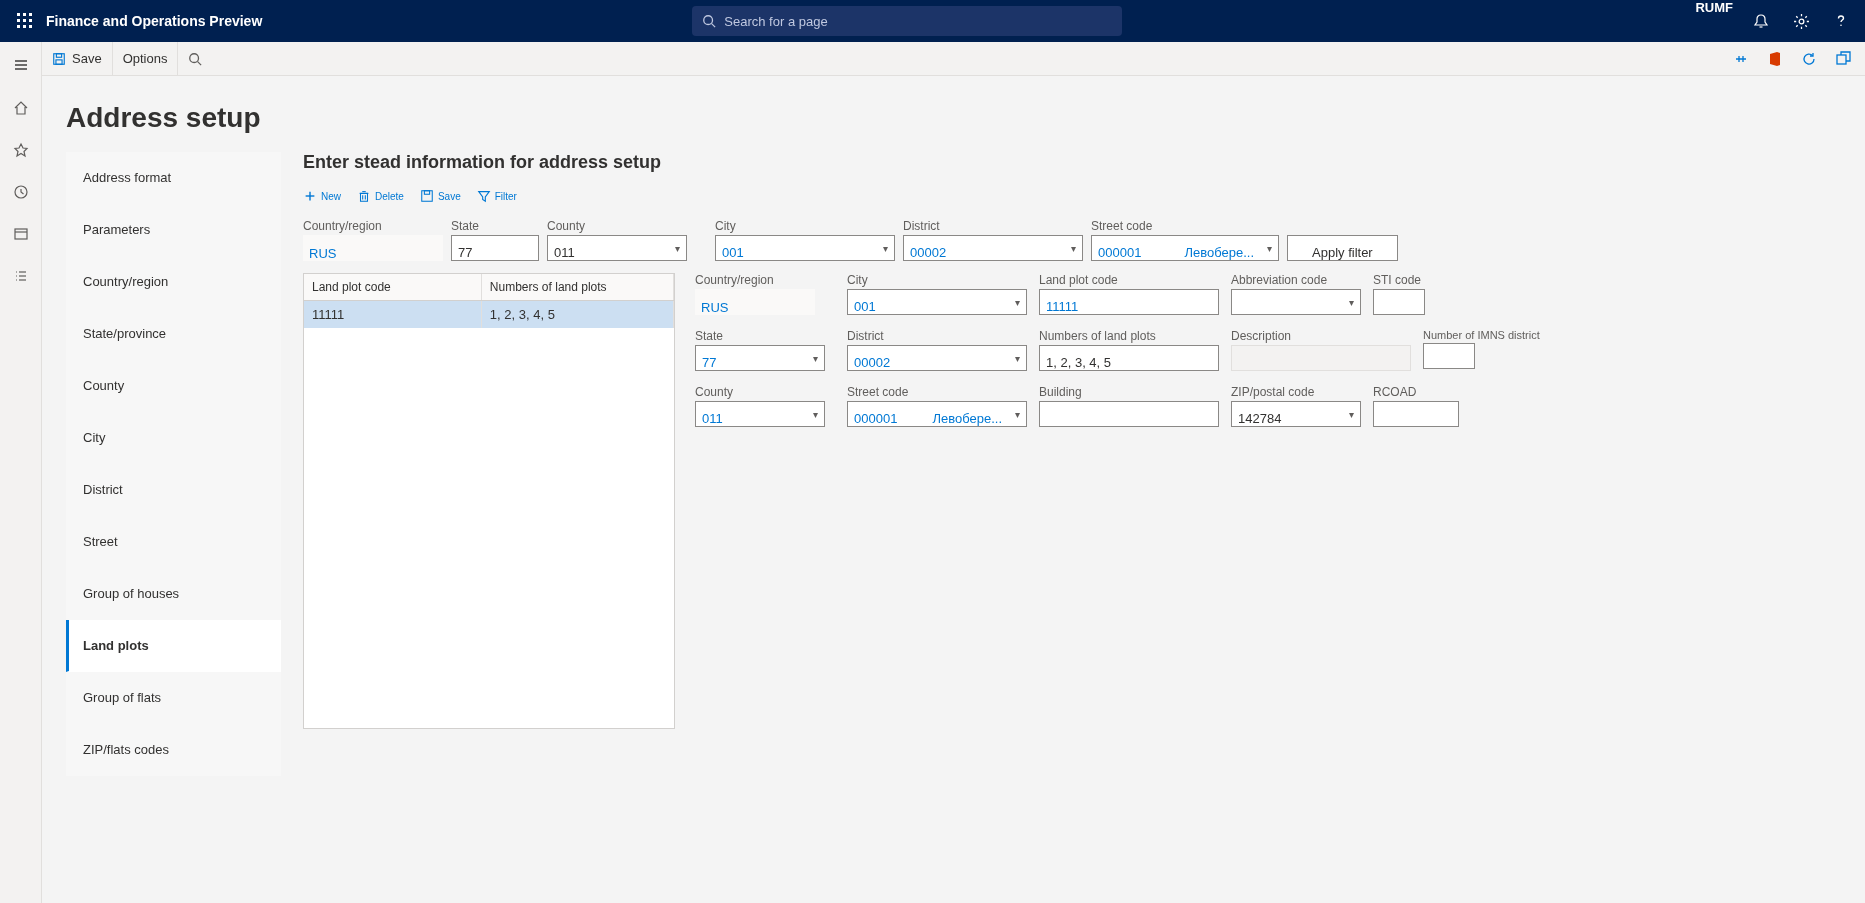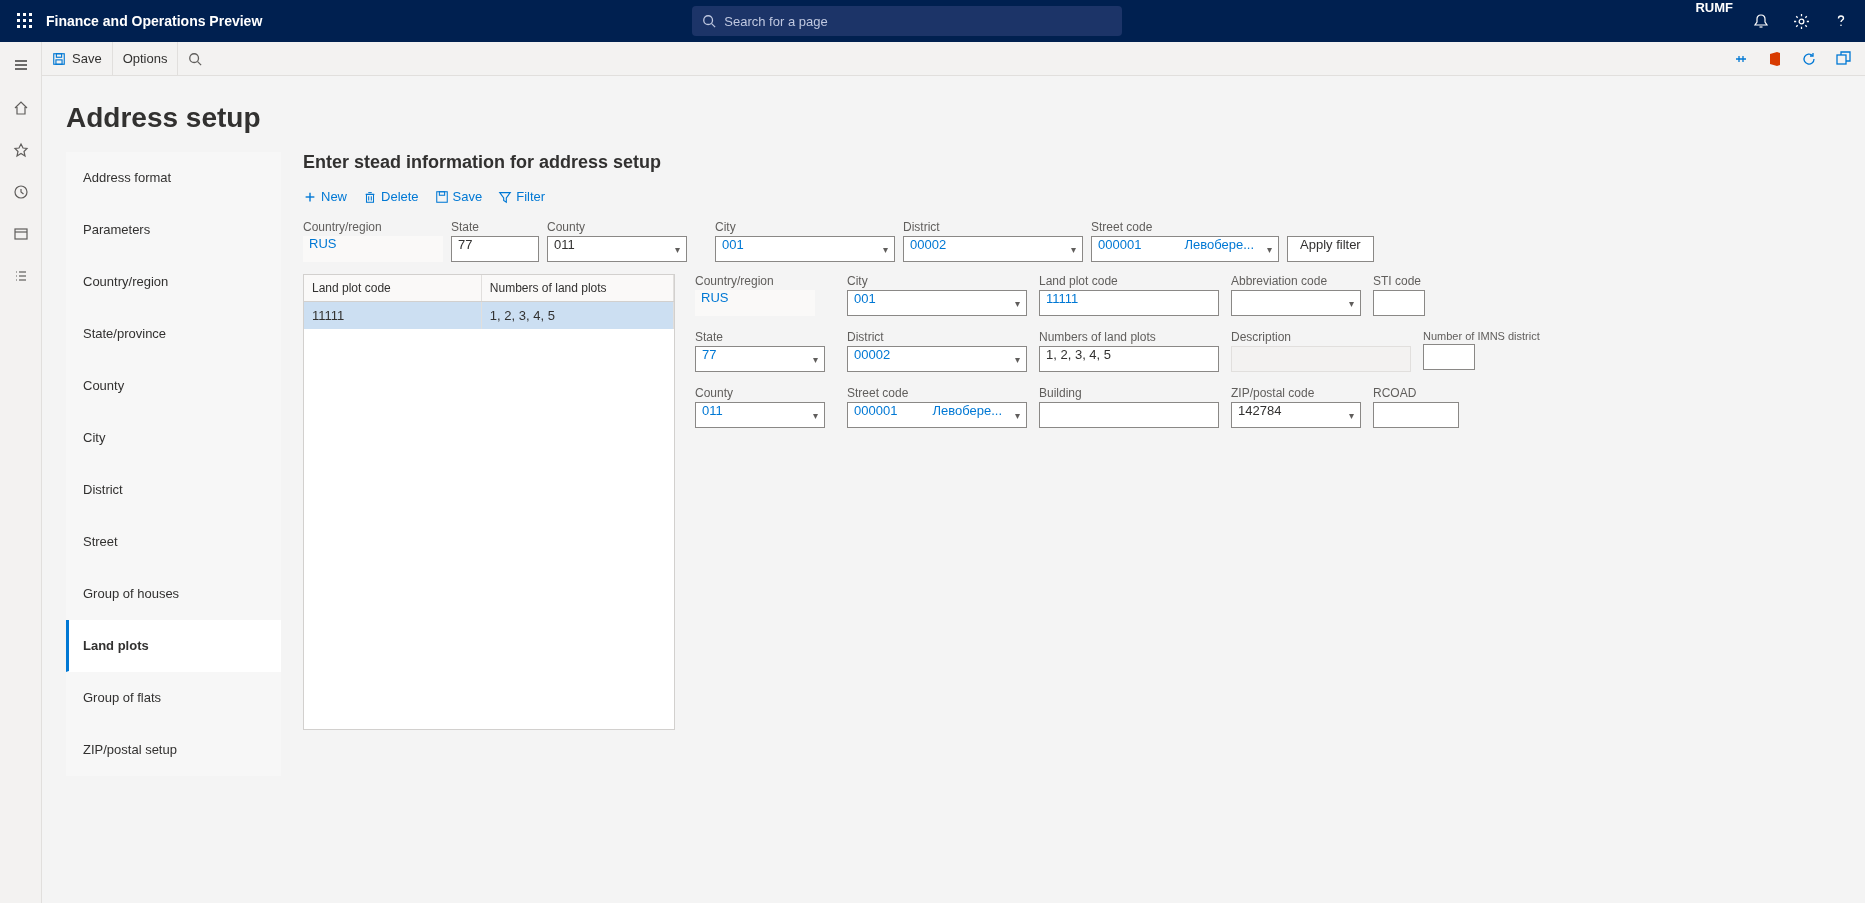--- a/index.html
+++ b/index.html
@@ -38,35 +38,35 @@
 
 
 .vtabs { width:215px; background:#f7f7f7; flex:0 0 215px; }
 .vtabs .vtab { height:52px; display:flex; align-items:center; padding-left:14px; font-size:13px; color:#323130; border-bottom:1px solid transparent; cursor:pointer; border-left:3px solid transparent; }
 .vtabs .vtab.active { background:#fff; font-weight:600; border-left:3px solid #0078d4; }
 
 
 .content-col { flex:1; padding-left:10px; padding-right:20px; }
 .content-col h2 { font-size:18px; font-weight:600; margin-bottom:16px; }
 
-.action-row { display:flex; align-items:center; gap:16px; color:#0078d4; font-size:13px; margin-bottom:16px; }
+.action-row { display:flex; align-items:center; gap:16px; color:#0078d4; font-size:10px; margin-bottom:16px; }
 .action-row .abtn { display:flex; align-items:center; gap:4px; cursor:pointer; }
 .action-row .abtn svg { width:14px; height:14px; }
 
 
 .filter-bar { display:flex; align-items:flex-end; gap:8px; margin-bottom:12px; flex-wrap:nowrap; }
 .fld { display:flex; flex-direction:column; }
 .fld label { font-size:12px; color:#605e5c; margin-bottom:2px; white-space:nowrap; }
-.ctl { height:26px; border:1px solid #8a8886; background:#fff; font-size:13px; padding:0 6px; display:flex; align-items:flex-start; position:relative; }
+.ctl { height:26px; border:1px solid #8a8886; background:#fff; font-size:13px; padding:0 6px; display:flex; align-items:flex-end; position:relative; }
 .ctl.readonly { background:#faf9f8; border:none; color:#0078d4; }
 .ctl.link { color:#0078d4; }
 .ctl.disabled { background:#f3f2f1; color:#a19f9d; border:1px solid #e1dfdd; }
 .ctl .chev { position:absolute; right:6px; top:50%; transform:translateY(-50%); color:#605e5c; pointer-events:none; font-size:10px;}
 .ctl input { border:none; outline:none; background:transparent; font-size:13px; width:100%; color:inherit; font-family:inherit;}
-.apply-btn { height:26px; border:1px solid #8a8886; background:#fff; padding:0 12px; font-size:13px; cursor:pointer; display:flex; align-items:flex-start; }
+.apply-btn { height:26px; border:1px solid #8a8886; background:#fff; padding:0 24px; font-size:13px; cursor:pointer; display:flex; align-items:flex-end; }
 
 
 .grid-detail { display:flex; gap:20px; align-items:flex-start; }
 .grid { width:372px; border:1px solid #d2d0ce; background:#fff; }
 .grid table { border-collapse:collapse; width:100%; }
 .grid th { background:#faf9f8; font-weight:400; font-size:12px; text-align:left; padding:6px 8px; border-bottom:1px solid #d2d0ce; border-right:1px solid #e1dfdd; }
 .grid td { padding:6px 8px; font-size:13px; border-right:1px solid #e1dfdd;}
 .grid tr.selected td { background:#ccdff2; }
 
 
@@ -247,21 +247,21 @@
       <div class="vtab">
           <span>Group of houses</span>
         </div>
       <div class="vtab active">
           <span>Land plots</span>
         </div>
       <div class="vtab">
           <span>Group of flats</span>
         </div>
       <div class="vtab">
-          <span>ZIP/postal setup</span>
+          <span>ZIP/flats codes</span>
         </div>
     </div>
 
     <div class="content-col">
       <h2>Enter stead information for address setup</h2>
 
       <div class="action-row">
         <div class="abtn">
           <svg viewBox="0 0 16 16" fill="none" stroke="#0078d4" stroke-width="1.6">
               <line x1="8" y1="3" x2="8" y2="13"></line>

